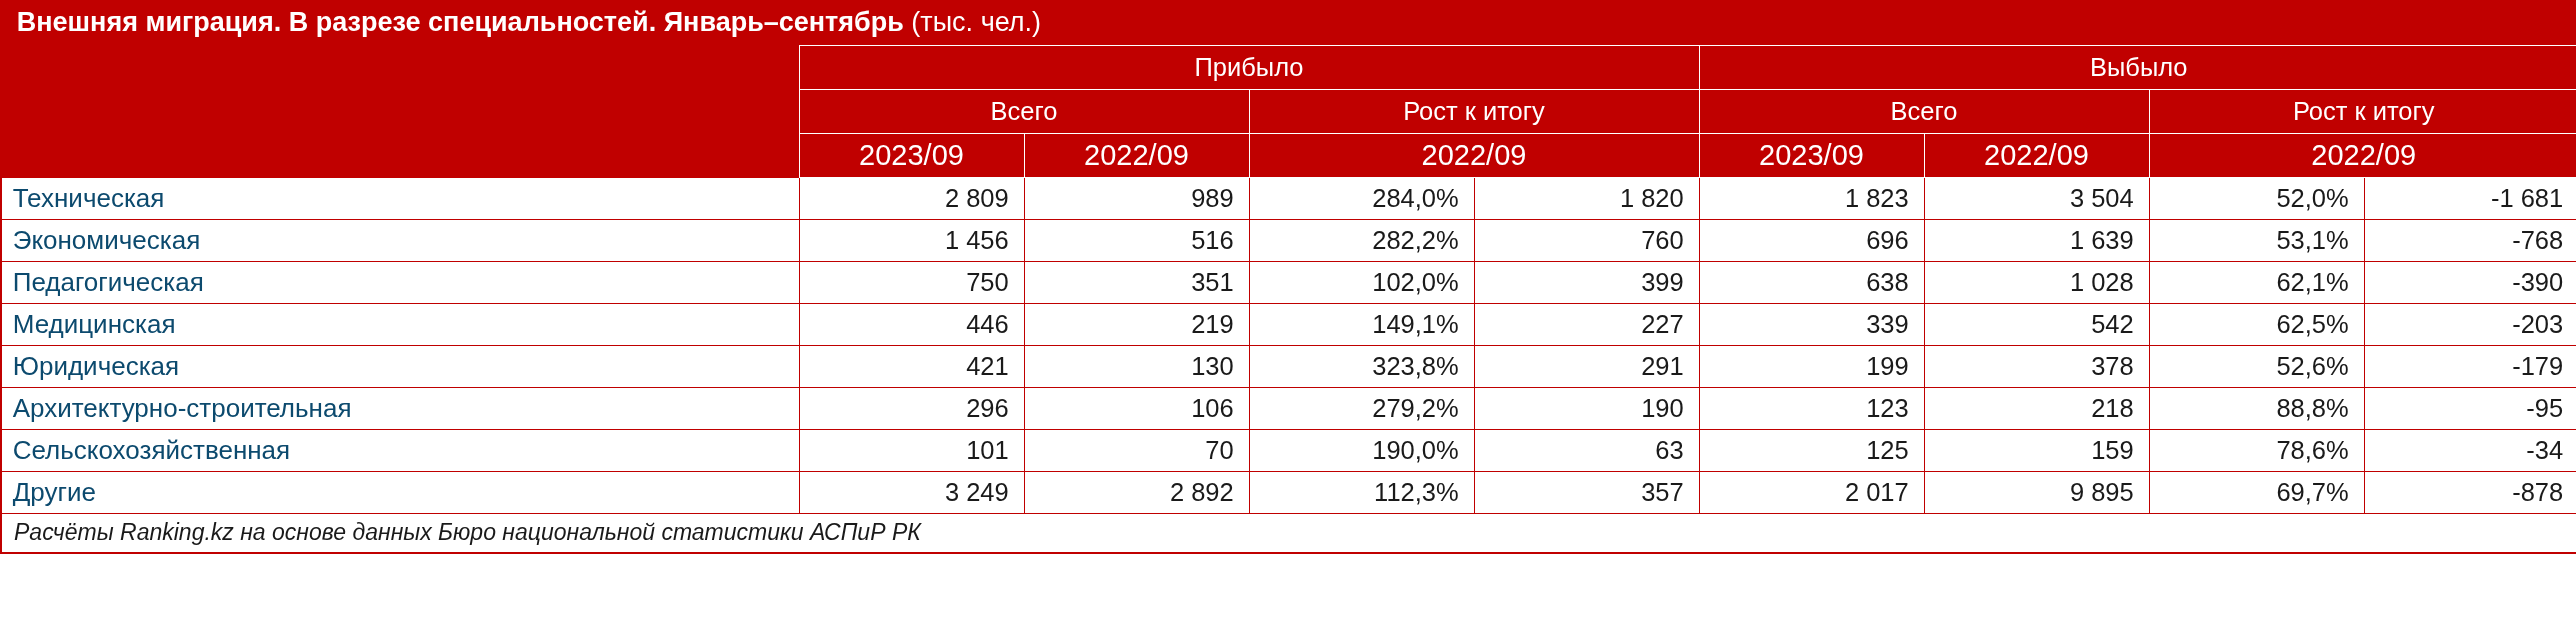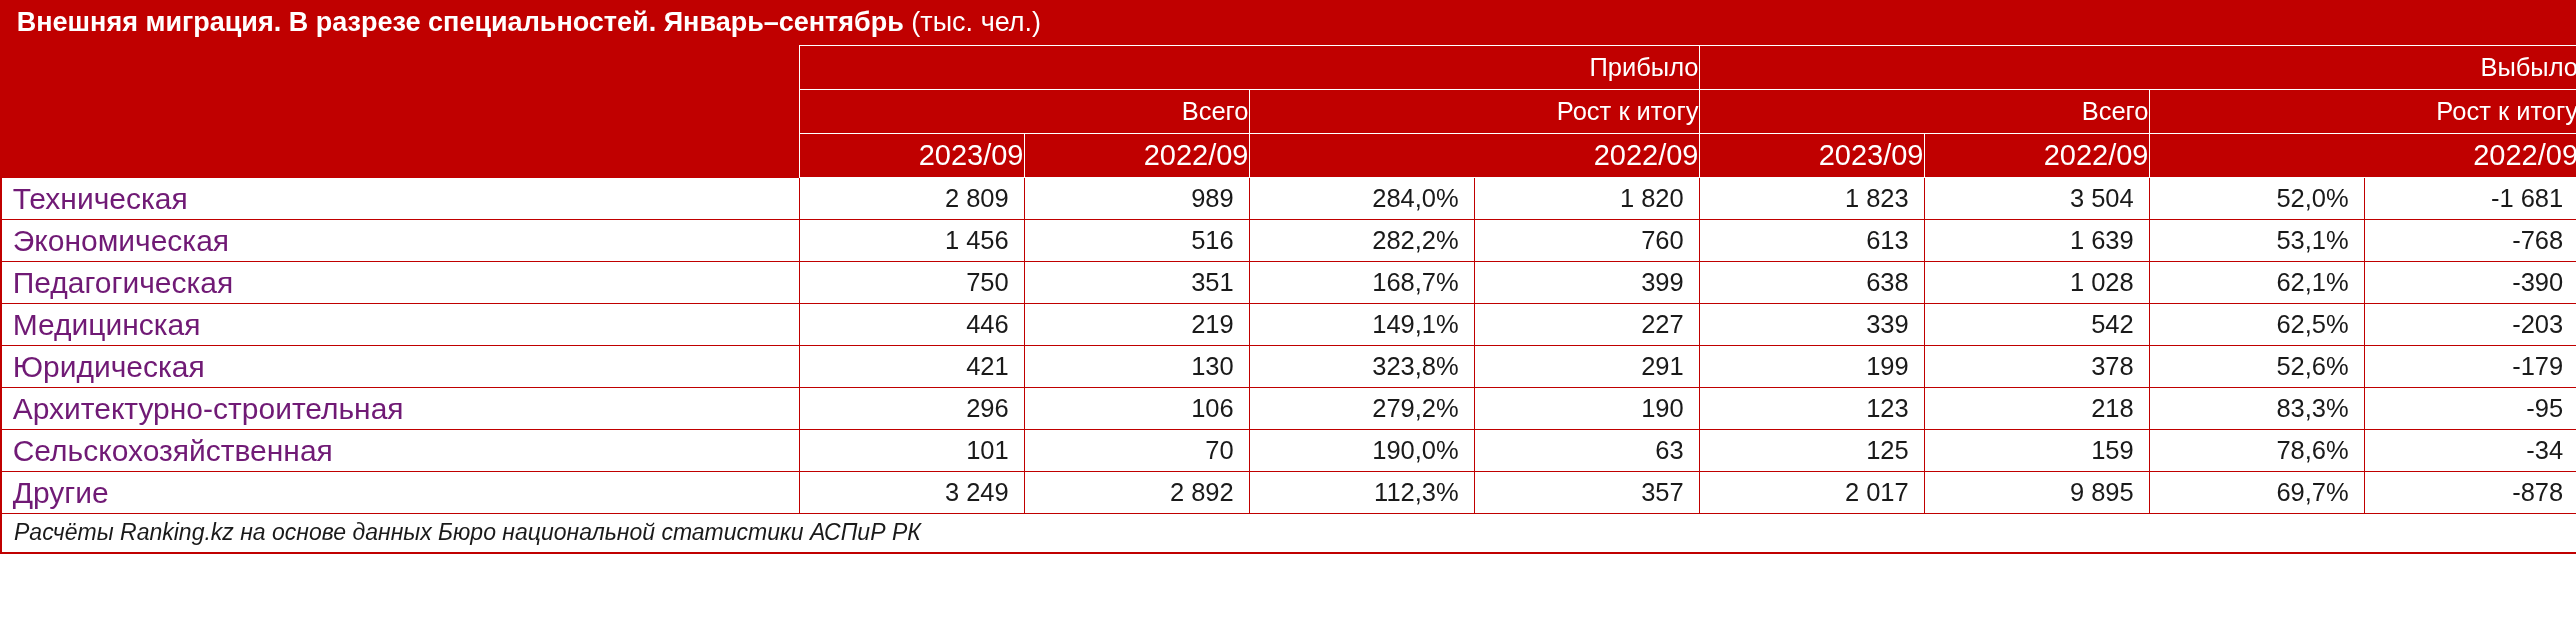--- a/index.html
+++ b/index.html
@@ -38,40 +38,40 @@
   }
   .title-cell .unit {
     font-weight: normal;
   }
   
   .hdr {
     background: #C00000;
     color: #ffffff;
     font-size: 25.5px;
     font-weight: normal;
-    text-align: right;
+    text-align: center;
     vertical-align: middle;
     border: 1.3px solid #ffffff;
     padding: 4px 0;
     height: 44px;
     box-sizing: border-box;
     margin-top: 32px;
   }
   .hdr-blank {
     background: #C00000;
     border: none;
   }
   .hdr-sub {
     font-size: 29px;
   }
   
   td.rowlabel {
     background: #ffffff;
-    color: #701a75;
-    font-size: 30px;
+    color: #0c4a6e;
+    font-size: 26px;
     text-align: left;
     padding: 2.7px 0 2.7px 10.7px;
     border: 1.3px solid #C00000;
     height: 42px;
     box-sizing: border-box;
     white-space: nowrap;
   }
   td.num {
     background: #ffffff;
     color: #1a1a1a;
@@ -150,30 +150,30 @@
         <td class="num">3 504</td>
         <td class="num">52,0%</td>
         <td class="num">-1 681</td>
       </tr>
       <tr>
         <td class="rowlabel">Экономическая</td>
         <td class="num">1 456</td>
         <td class="num">516</td>
         <td class="num">282,2%</td>
         <td class="num">760</td>
-        <td class="num">613</td>
+        <td class="num">696</td>
         <td class="num">1 639</td>
         <td class="num">53,1%</td>
         <td class="num">-768</td>
       </tr>
       <tr>
         <td class="rowlabel">Педагогическая</td>
         <td class="num">750</td>
         <td class="num">351</td>
-        <td class="num">168,7%</td>
+        <td class="num">102,0%</td>
         <td class="num">399</td>
         <td class="num">638</td>
         <td class="num">1 028</td>
         <td class="num">62,1%</td>
         <td class="num">-390</td>
       </tr>
       <tr>
         <td class="rowlabel">Медицинская</td>
         <td class="num">446</td>
         <td class="num">219</td>
@@ -196,21 +196,21 @@
         <td class="num">-179</td>
       </tr>
       <tr>
         <td class="rowlabel">Архитектурно-строительная</td>
         <td class="num">296</td>
         <td class="num">106</td>
         <td class="num">279,2%</td>
         <td class="num">190</td>
         <td class="num">123</td>
         <td class="num">218</td>
-        <td class="num">83,3%</td>
+        <td class="num">88,8%</td>
         <td class="num">-95</td>
       </tr>
       <tr>
         <td class="rowlabel">Сельскохозяйственная</td>
         <td class="num">101</td>
         <td class="num">70</td>
         <td class="num">190,0%</td>
         <td class="num">63</td>
         <td class="num">125</td>
         <td class="num">159</td>

